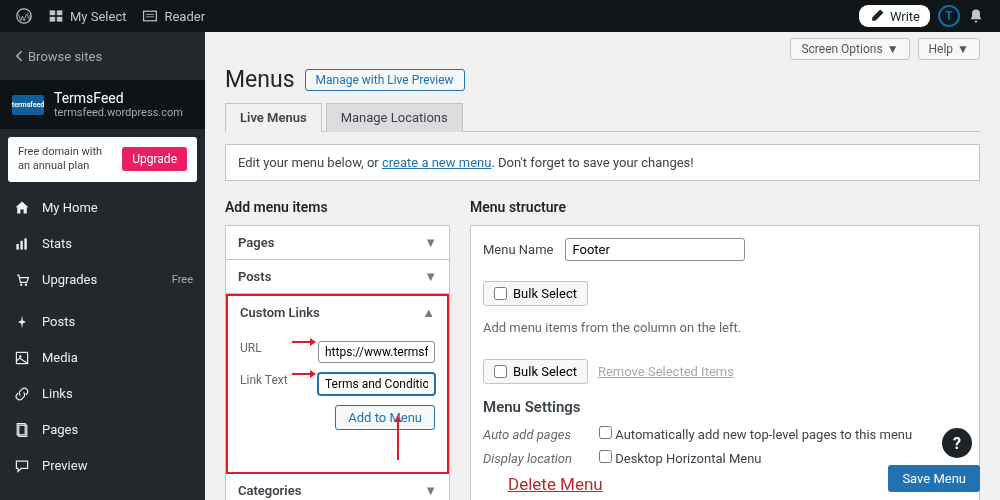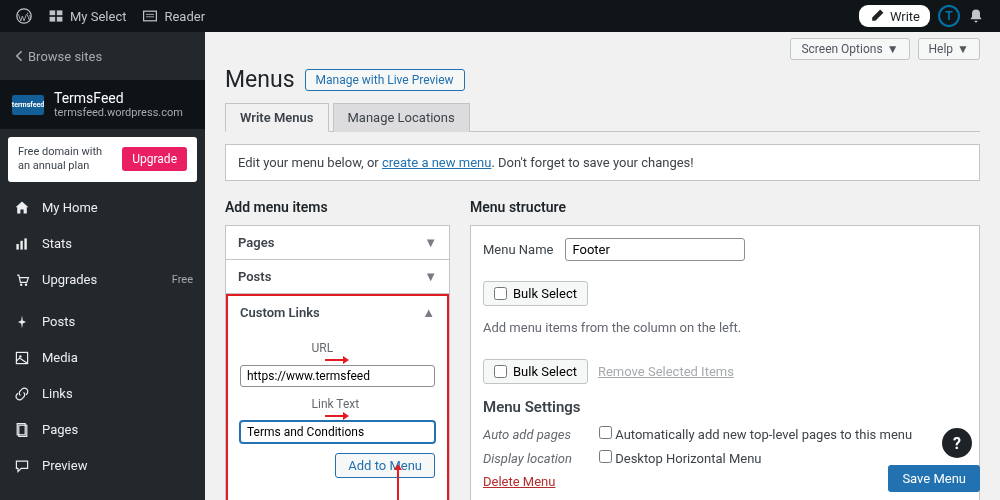--- a/index.html
+++ b/index.html
@@ -37,42 +37,42 @@
 .columns { display: flex; gap: 20px; }
 .col-left { width: 225px; flex-shrink: 0; }
 .col-right { flex: 1; }
 .section-heading { font-size: 14px; font-weight: 600; margin-bottom: 10px; color: #1d2327; }
 .accordion { border: 1px solid #c3c4c7; background: #fff; }
 .acc-item { border-bottom: 1px solid #c3c4c7; }
 .acc-item:last-child { border-bottom: none; }
 .acc-header { padding: 9px 12px; display: flex; justify-content: space-between; align-items: center; cursor: pointer; font-weight: 600; font-size: 13px; }
 .acc-caret { color: #787c82; }
 .acc-body { padding: 12px; }
-.form-row { display: flex; align-items: center; margin-bottom: 10px; gap: 4px; flex-direction: column; }
+.form-row { display: flex; align-items: flex-start; margin-bottom: 10px; gap: 4px; }
 .form-label { font-size: 12px; color: #646970; width: 52px; flex-shrink: 0; }
 .form-input { flex: 1; border: 1px solid #8c8f94; padding: 3px 6px; font-size: 12px; border-radius: 3px; width: 100%; }
 .form-input.focused { border-color: #2271b1; box-shadow: 0 0 0 1px #2271b1; }
 .add-menu-btn { border: 1px solid #2271b1; color: #2271b1; background: #f6f7f7; padding: 4px 12px; border-radius: 3px; font-size: 13px; cursor: pointer; float: right; }
 .highlight-box { border: 2px solid #e31b23; }
 .arrow-red { width: 22px; height: 2px; background: #e31b23; position: relative; margin-left: -4px; }
 .arrow-red::after { content: ''; position: absolute; right: -2px; top: -3px; border-left: 6px solid #e31b23; border-top: 4px solid transparent; border-bottom: 4px solid transparent; }
 .arrow-red-up { width: 2px; height: 42px; background: #e31b23; position: relative; margin: -12px 0 0 157px; }
 .arrow-red-up::before { content: ''; position: absolute; left: -3px; top: -2px; border-bottom: 6px solid #e31b23; border-left: 4px solid transparent; border-right: 4px solid transparent; }
 .right-panel { background: #fff; border: 1px solid #c3c4c7; padding: 12px; }
 .menu-name-row { display: flex; align-items: center; gap: 12px; margin-bottom: 20px; }
 .menu-name-label { font-size: 13px; }
 .menu-name-input { border: 1px solid #8c8f94; padding: 3px 6px; font-size: 13px; border-radius: 3px; width: 180px; }
 .bulk-row { display: flex; align-items: center; gap: 10px; margin-bottom: 14px; }
 .bulk-btn { border: 1px solid #c3c4c7; background: #f6f7f7; padding: 4px 10px; border-radius: 3px; font-size: 13px; display: flex; align-items: center; gap: 6px; cursor: pointer; }
 .hint-text { font-size: 13px; color: #646970; margin-bottom: 24px; }
 .remove-link { color: #a7aaad; text-decoration: underline; font-size: 13px; }
 .settings-h3 { font-size: 15px; font-weight: 600; margin-bottom: 10px; }
 .setting-row { display: flex; align-items: center; gap: 16px; margin-bottom: 8px; font-size: 13px; }
 .setting-label { font-style: italic; color: #646970; width: 100px; }
-.delete-link { color: #b32d2e; text-decoration: underline; font-size: 13px; }
+.delete-link { color: #b32d2e; text-decoration: underline; font-size: 17px; margin-left: 25px; }
 .save-btn { background: #2271b1; color: #fff; border: none; padding: 6px 14px; border-radius: 3px; font-size: 13px; cursor: pointer; position: absolute; right: 20px; bottom: 8px; }
 .help-fab { position: absolute; right: 28px; bottom: 42px; width: 30px; height: 30px; background: #1d2327; color: #fff; border-radius: 50%; display: flex; align-items: center; justify-content: center; font-weight: bold; font-size: 16px; cursor: pointer; }
 svg { width: 16px; height: 16px; }
 </style>
 </head>
 <body>
 
 <div class="topbar">
   <div class="topbar-left">
     <div class="topbar-item">
@@ -214,21 +214,21 @@
   <div class="content">
     <div class="top-actions">
       <button class="top-action-btn"><span>Screen Options</span> ▼</button>
       <button class="top-action-btn"><span>Help</span> ▼</button>
     </div>
     <div class="page-title-row">
       <h1 class="page-title">Menus</h1>
       <button class="preview-btn">Manage with Live Preview</button>
     </div>
     <div class="tabs">
-      <div class="tab active">Write Menus</div>
+      <div class="tab active">Live Menus</div>
       <div class="tab">Manage Locations</div>
     </div>
     <div class="info-banner">
       <span>Edit your menu below, or </span><a href="#">create a new menu</a><span>. Don't forget to save your changes!</span>
     </div>
 
     <div class="columns">
       <div class="col-left">
         <div class="section-heading">Add menu items</div>
         <div class="accordion">

